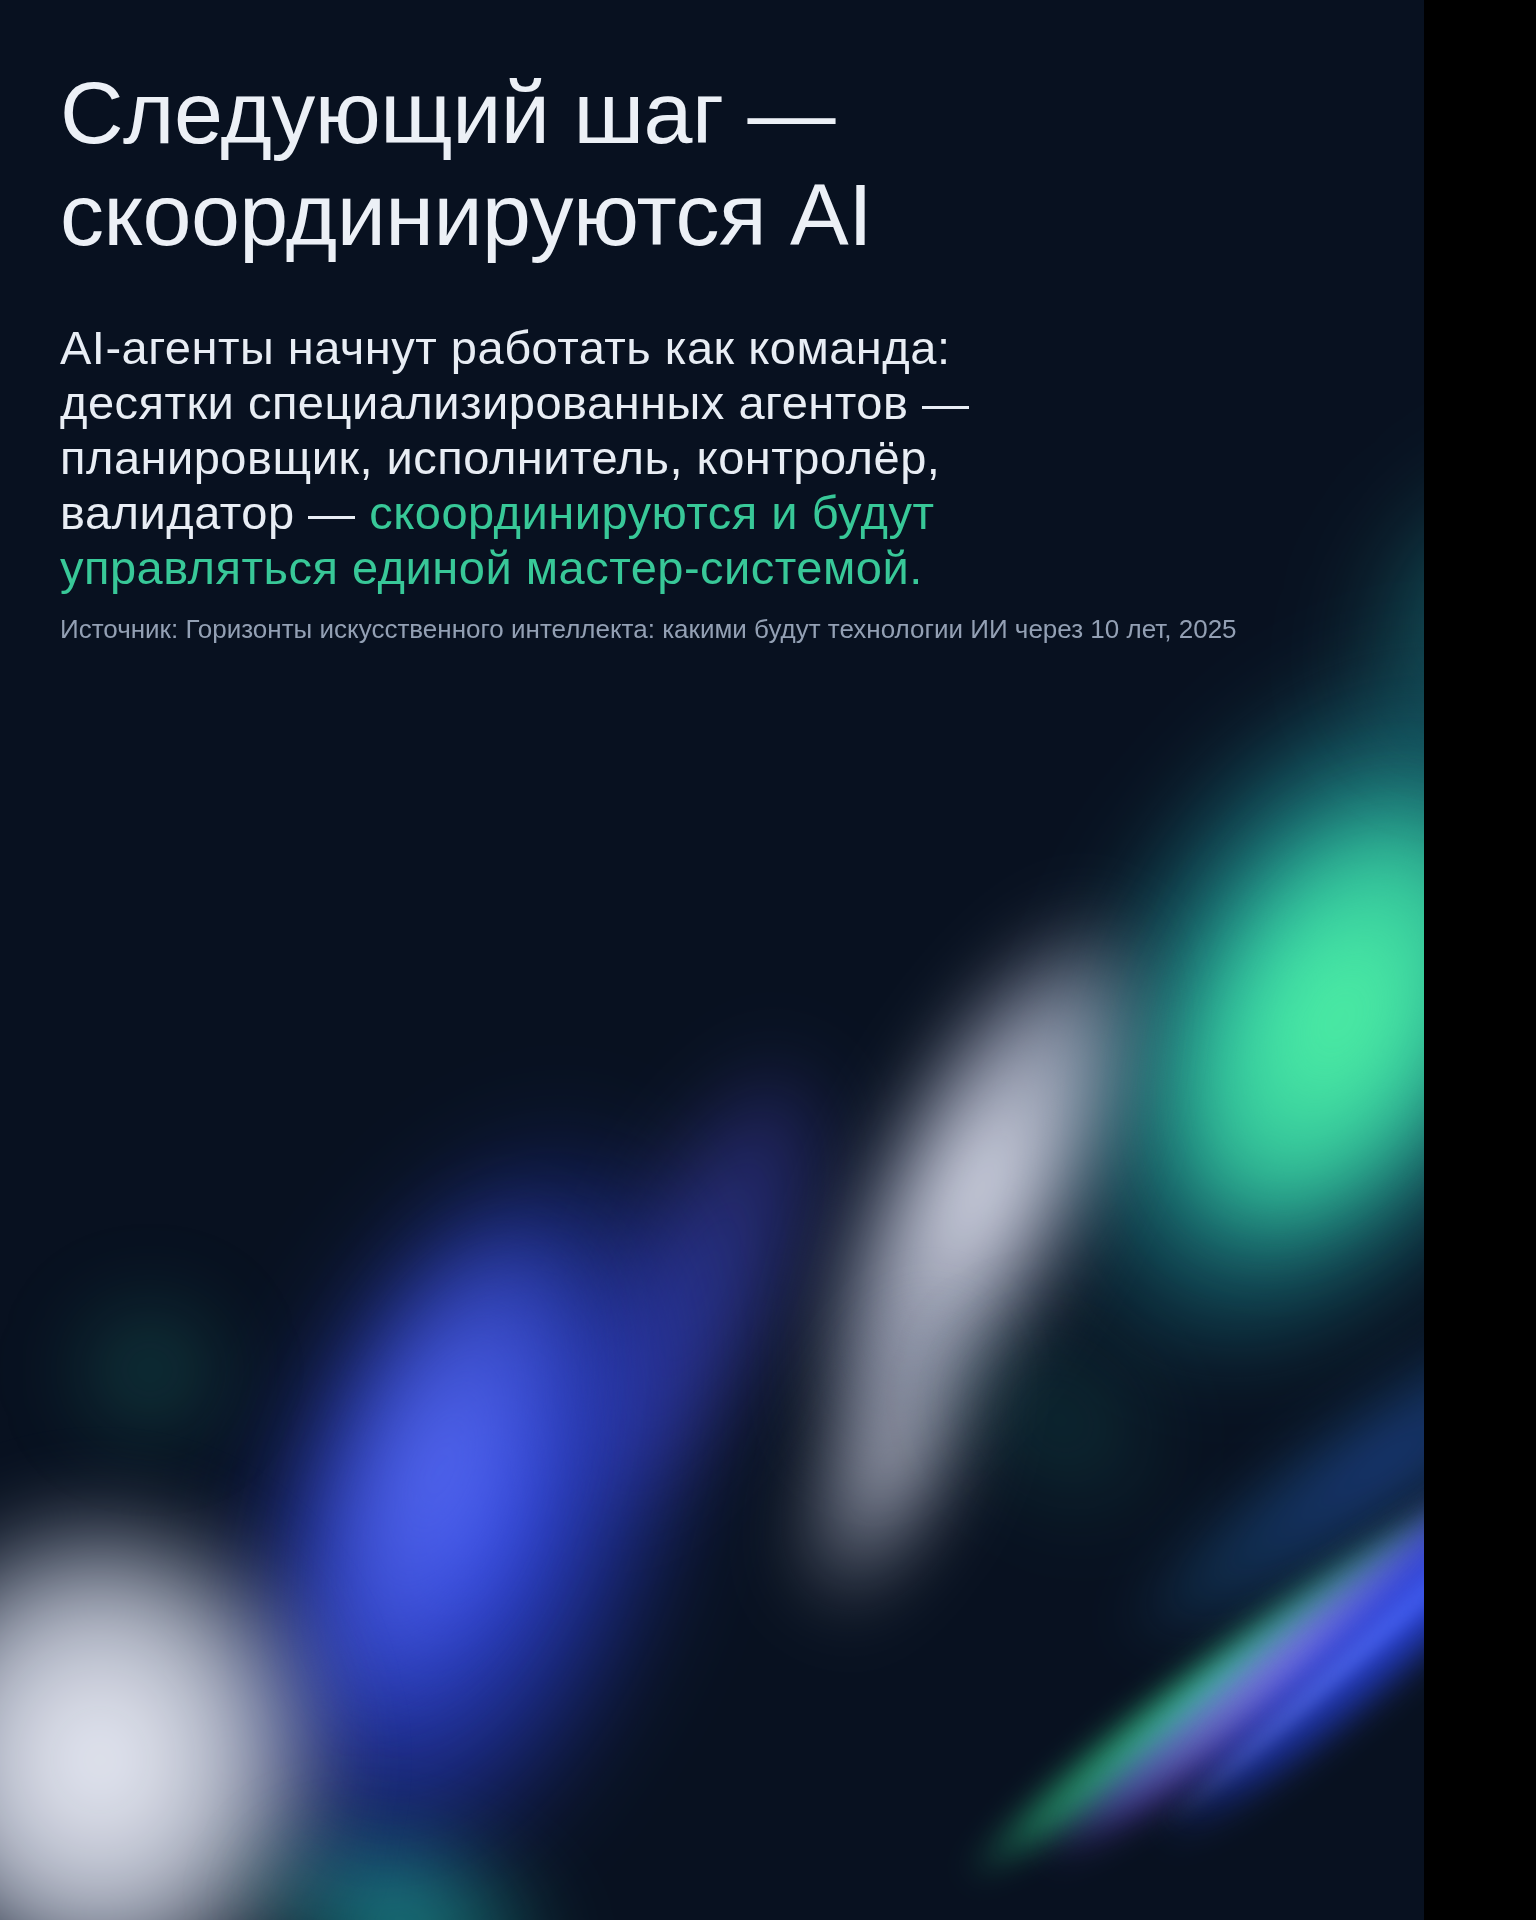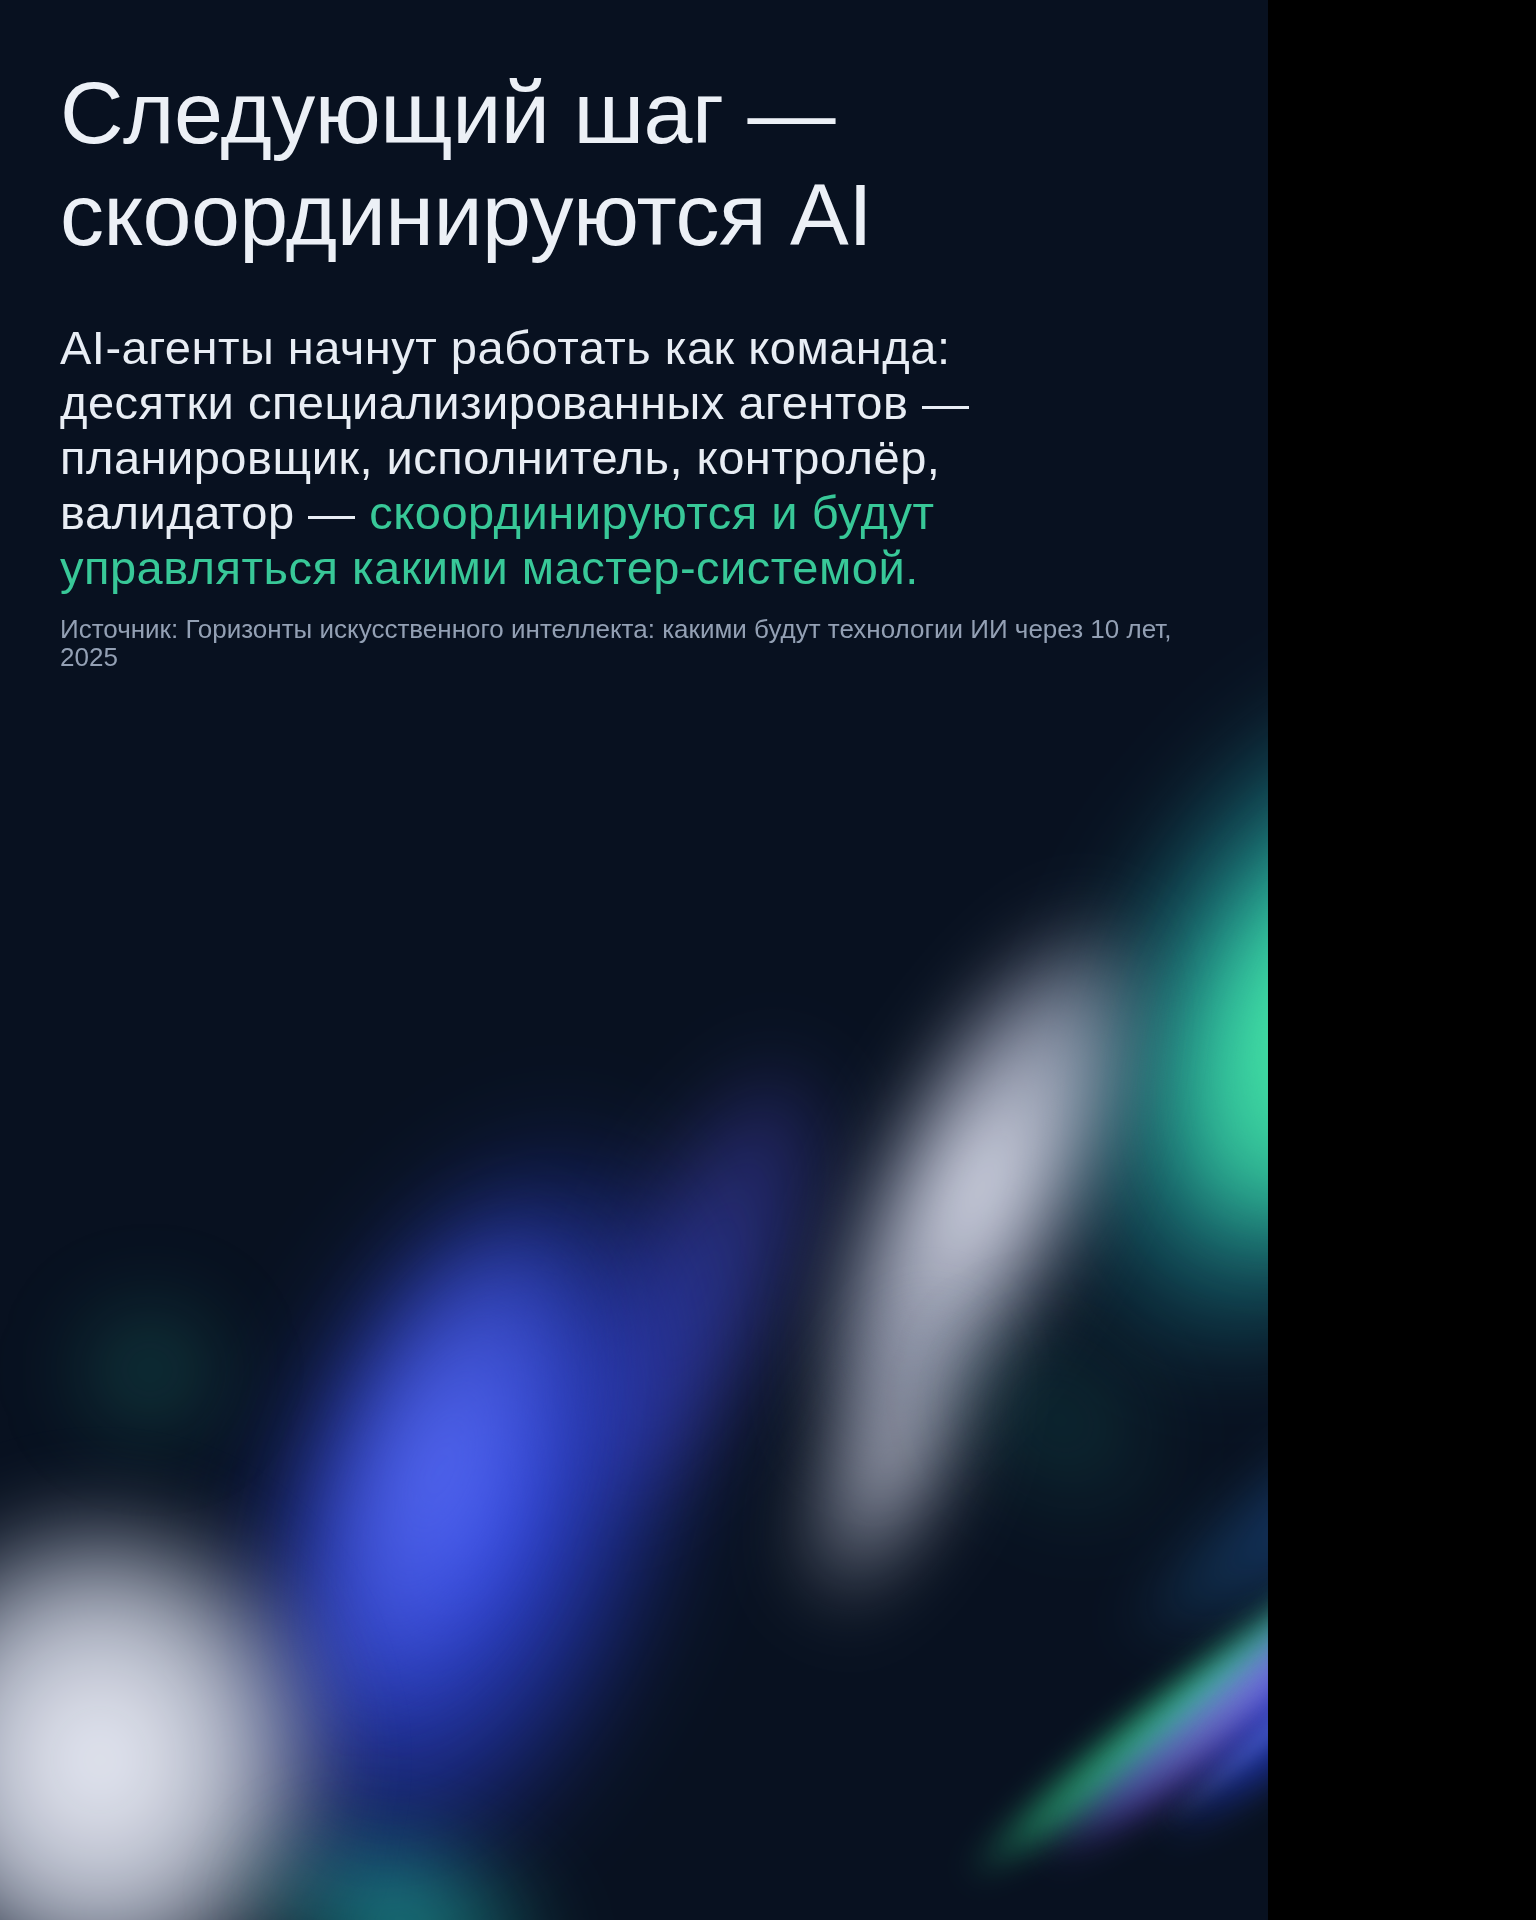--- a/index.html
+++ b/index.html
@@ -1,18 +1,18 @@
 <!DOCTYPE html>
 <html lang="ru" style="--background: #081120; --title-text: #ECF0F6; --body-text: #E8EDF4; --accent-green: #38C898; --source-text: #93A0B4; --beam-cyan: #2CE1CD; --beam-spring-green: #54F5A0; --beam-royal-blue: #2F46F0; --beam-lavender-white: #EEF0FD; --beam-violet: #7855F5;"><head>
 <meta charset="utf-8">
 <style>
   html,body{margin:0;padding:0;background:#000;}
   .stage{
     position:relative;
-    width:1268px;height:1920px;
+    width:1424px;height:1920px;
     overflow:hidden;
     background:var(--background,#081120);
     font-family:"Liberation Sans","DejaVu Sans",sans-serif;
   }
   
   .aurora{position:absolute;inset:0;}
   .beam{position:absolute;will-change:transform;}
 
   .beam-cyan-base{left:1000px;top:520px;width:640px;height:1020px;transform:rotate(28deg);
     background:radial-gradient(ellipse 50% 50% at 50% 48%,rgba(44,225,205,.90) 0%,rgba(40,215,205,.55) 40%,rgba(30,170,190,.22) 65%,rgba(30,170,190,0) 78%);
@@ -129,18 +129,18 @@
     <div class="beam streak-lightblue-edge"></div>
     <div class="beam streak-blue"></div>
   </div>
 
   <div class="content">
     <h1 class="title">
         <span class="tl">Следующий шаг —</span>
         <span class="tl">скоординируются AI</span>
       </h1>
 
-    <p class="body"><span>AI-агенты начнут работать как команда: десятки специализированных агентов — планировщик, исполнитель, контролёр, валидатор — </span><span class="accent">скоординируются и будут управляться какими мастер-системой.</span></p>
+    <p class="body"><span>AI-агенты начнут работать как команда: десятки специализированных агентов — планировщик, исполнитель, контролёр, валидатор — </span><span class="accent">скоординируются и будут управляться единой мастер-системой.</span></p>
 
     <p class="source">Источник: Горизонты искусственного интеллекта: какими будут технологии ИИ через 10 лет, 2025</p>
   </div>
 
 </div>
 
 </body></html>

